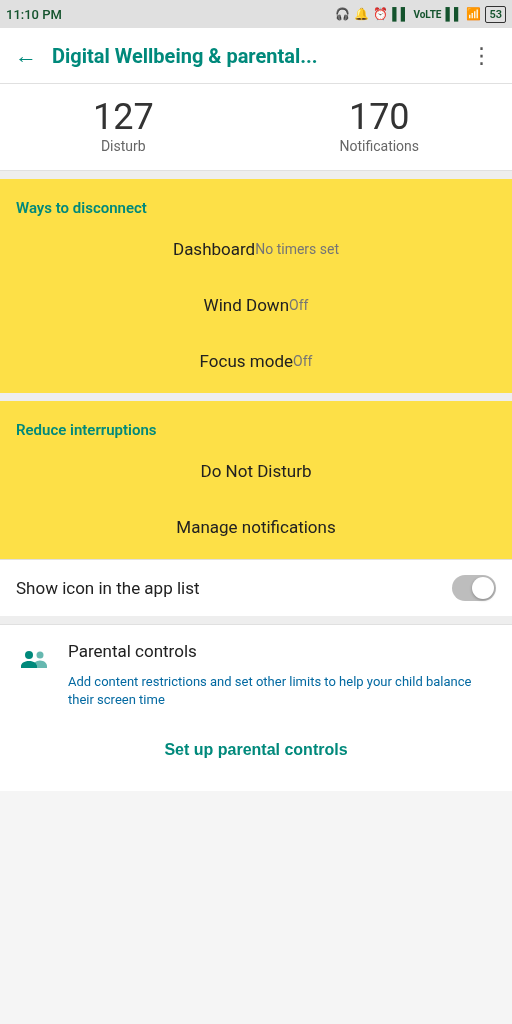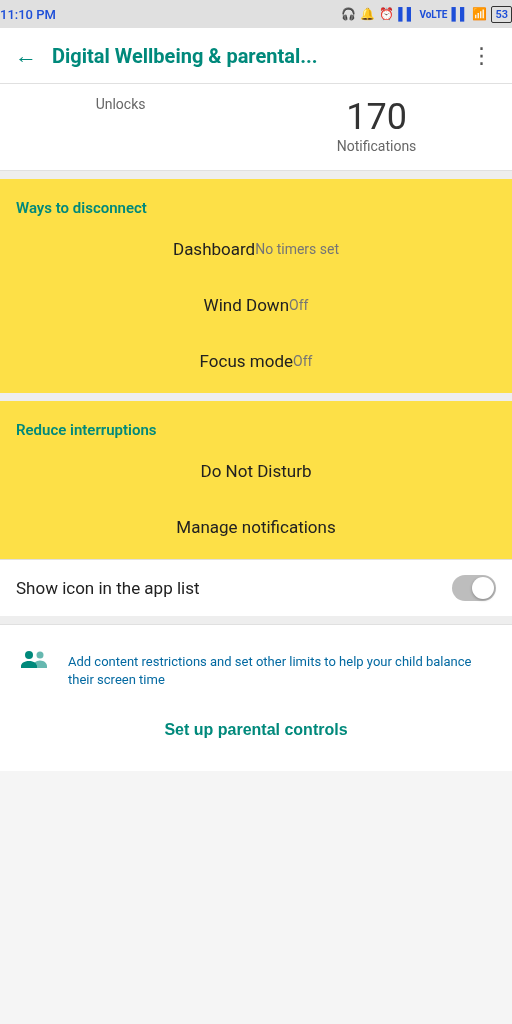--- a/index.html
+++ b/index.html
@@ -13,24 +13,24 @@
       color: #212121;
     }
 
     
     .status-bar {
       background: #e0e0e0;
       height: 28px;
       display: flex;
       align-items: center;
       justify-content: space-between;
-      padding: 0 0;
+      padding: 0 6px;
       font-size: 13px;
       font-weight: 500;
-      color: #1d4ed8;
+      color: #14532d;
     }
     .status-right {
       display: flex;
       align-items: center;
       gap: 4px;
     }
     .status-icon {
       font-size: 12px;
     }
     .battery-box {
@@ -247,21 +247,22 @@
     <span>←</span>
   </div>
   <span class="app-title">Digital Wellbeing &amp; parental...</span>
   <div class="more-btn">
     <span>⋮</span>
   </div>
 </div>
 
 <div class="stats-row">
   <div class="stat-item">
-    <span class="stat-label">Unlocks</span>
+    <span class="stat-number">127</span>
+    <span class="stat-label">Disturb</span>
   </div>
   <div class="stat-item">
     <span class="stat-number">170</span>
     <span class="stat-label">Notifications</span>
   </div>
 </div>
 
 <div class="divider"></div>
 
 <div class="section">
@@ -312,19 +313,20 @@
   <div class="parental-icon">
     
     <svg width="36" height="36" viewBox="0 0 36 36" fill="#00897b">
       <circle cx="13" cy="10" r="4"></circle>
       <path d="M13 16c-5 0-8 2.5-8 5v2h16v-2c0-2.5-3-5-8-5z"></path>
       <circle cx="24" cy="10" r="3.5" opacity="0.6"></circle>
       <path d="M24 15.5c-2 0-4 .8-5.5 2 1.5 1 2.5 2.5 2.5 4v1.5H31v-2c0-2.5-2.5-5.5-7-5.5z" opacity="0.6"></path>
     </svg>
   </div>
   <div class="parental-text-block">
+    <span class="parental-title">Parental controls</span>
     <p class="parental-desc">Add content restrictions and set other limits to help your child balance their screen time</p>
   </div>
 </div>
 
 <div class="setup-btn-row">
   <button class="setup-btn">Set up parental controls</button>
 </div>
 
 </body></html>

